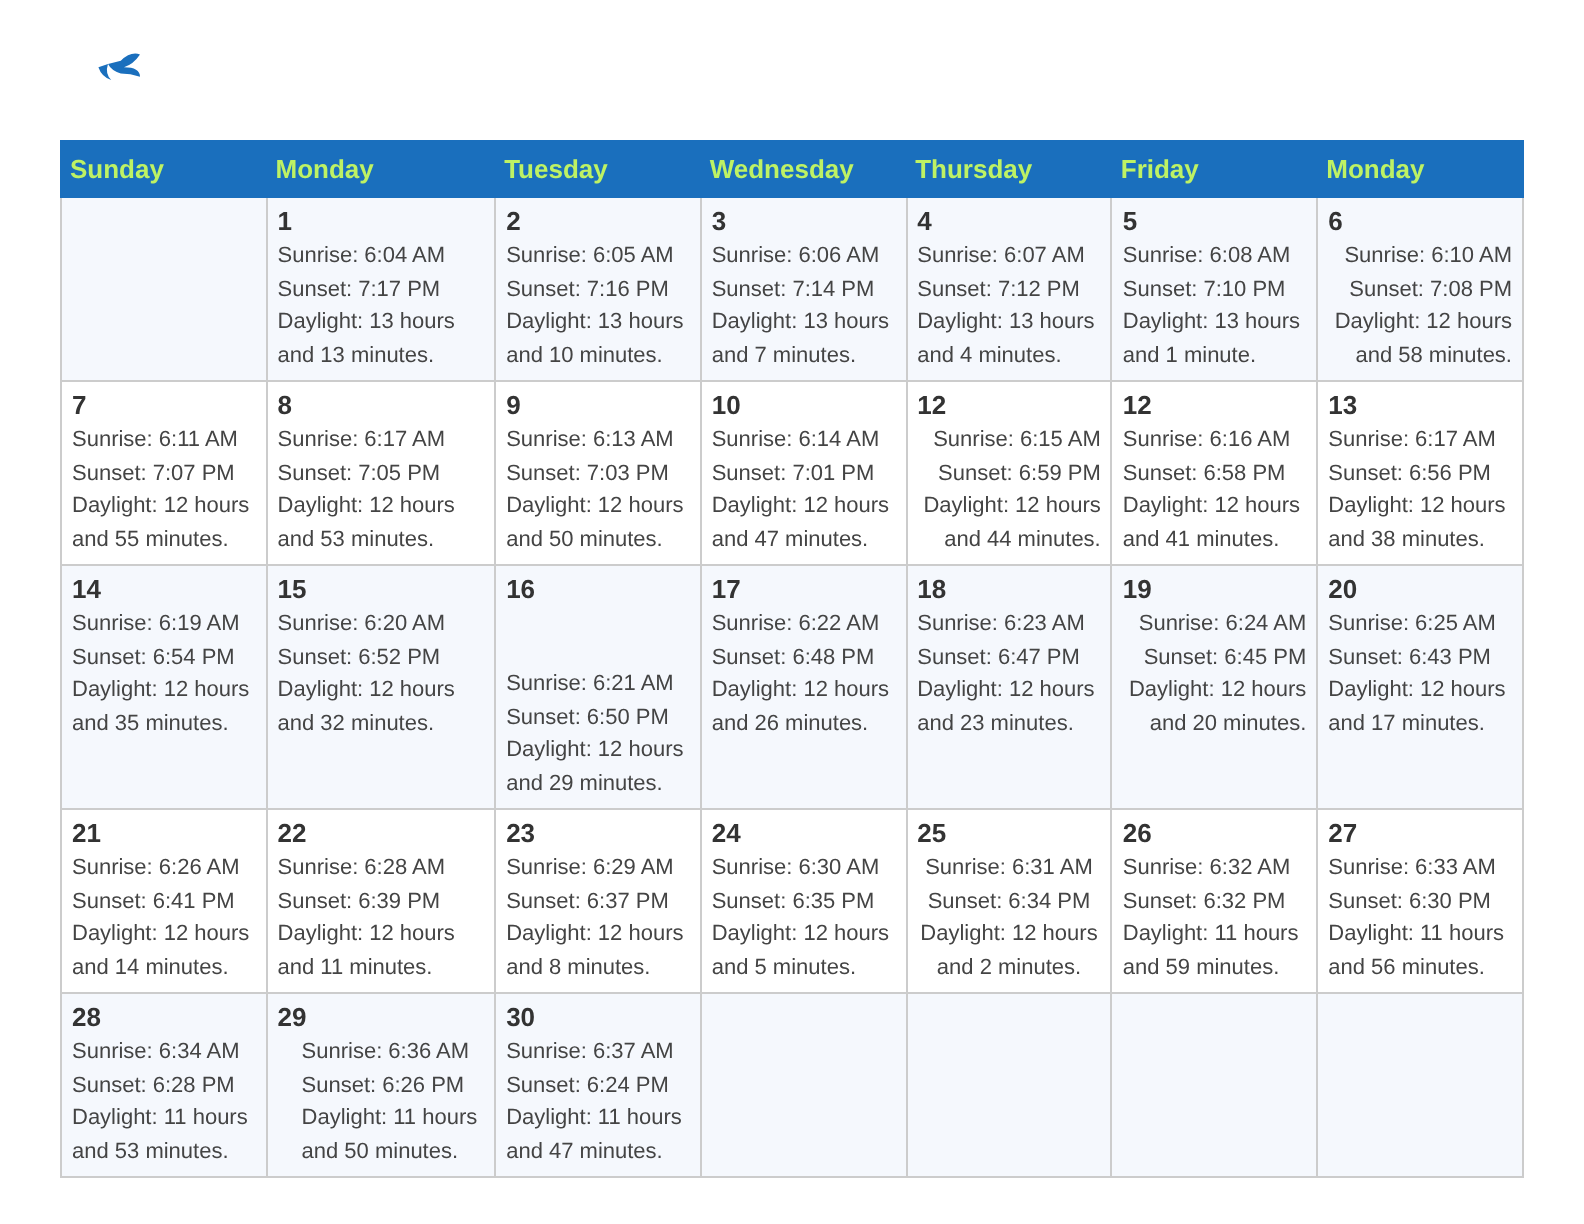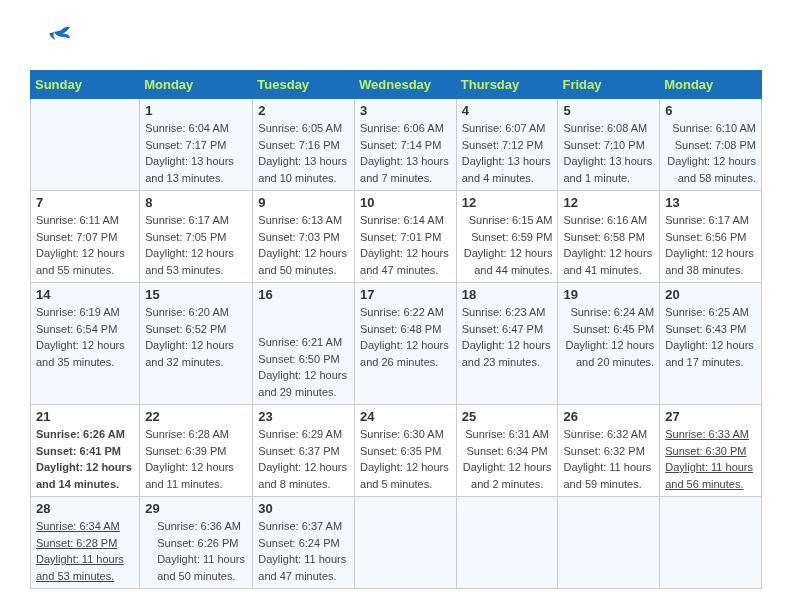--- a/index.html
+++ b/index.html
@@ -274,21 +274,21 @@
           <span class="day-number">20</span>
           <div class="day-info" style="white-space: pre-line;">Sunrise: 6:25 AM
 Sunset: 6:43 PM
 Daylight: 12 hours
 and 17 minutes.</div>
         </td>
       </tr>
       <tr>
         <td>
           <span class="day-number">21</span>
-          <div class="day-info" style="white-space: pre-line; font-weight: bold;">Sunrise: 6:26 AM
+          <div class="day-info" style="white-space: pre-line;">Sunrise: 6:26 AM
 Sunset: 6:41 PM
 Daylight: 12 hours
 and 14 minutes.</div>
         </td>
         <td>
           <span class="day-number">22</span>
           <div class="day-info" style="white-space: pre-line;">Sunrise: 6:28 AM
 Sunset: 6:39 PM
 Daylight: 12 hours
 and 11 minutes.</div>
@@ -316,30 +316,30 @@
         </td>
         <td>
           <span class="day-number">26</span>
           <div class="day-info" style="white-space: pre-line;">Sunrise: 6:32 AM
 Sunset: 6:32 PM
 Daylight: 11 hours
 and 59 minutes.</div>
         </td>
         <td>
           <span class="day-number">27</span>
-          <div class="day-info" style="white-space: pre-line; text-decoration: underline;">Sunrise: 6:33 AM
+          <div class="day-info" style="white-space: pre-line;">Sunrise: 6:33 AM
 Sunset: 6:30 PM
 Daylight: 11 hours
 and 56 minutes.</div>
         </td>
       </tr>
       <tr>
         <td>
           <span class="day-number">28</span>
-          <div class="day-info" style="white-space: pre-line; text-decoration: underline;">Sunrise: 6:34 AM
+          <div class="day-info" style="white-space: pre-line;">Sunrise: 6:34 AM
 Sunset: 6:28 PM
 Daylight: 11 hours
 and 53 minutes.</div>
         </td>
         <td>
           <span class="day-number">29</span>
           <div class="day-info" style="white-space: pre-line; margin-left: 12px;">Sunrise: 6:36 AM
 Sunset: 6:26 PM
 Daylight: 11 hours
 and 50 minutes.</div>

